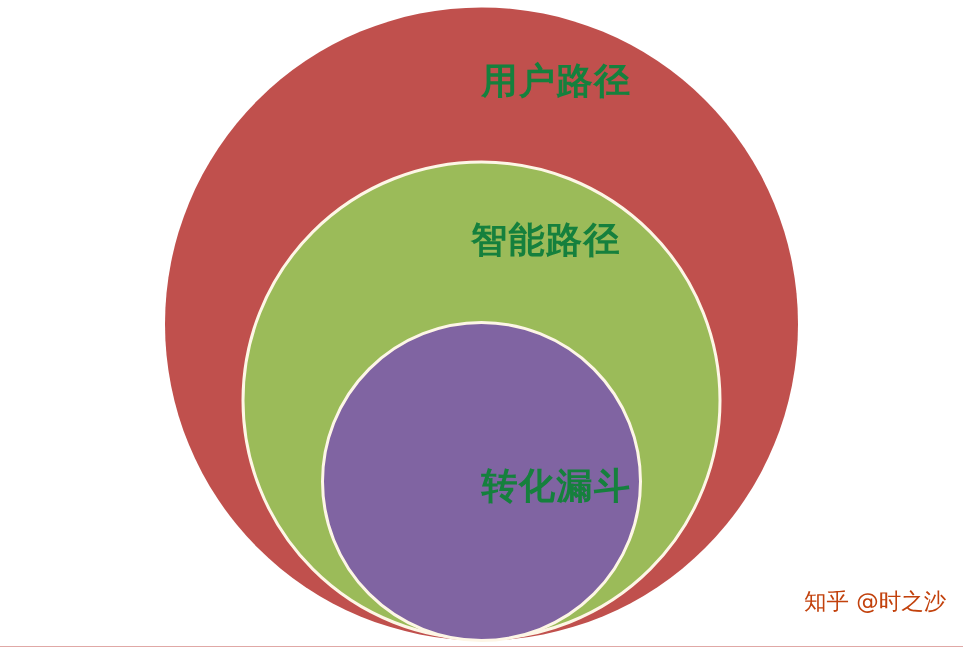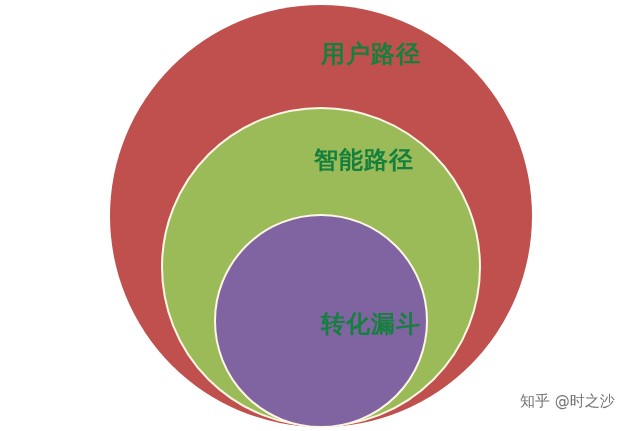--- a/index.html
+++ b/index.html
@@ -16,22 +16,22 @@
     .middle { left: 161px; top: 107px; width: 320px; height: 320px; background: #9bbb59; border: 2px solid #fdf6e6; }
     .inner { left: 214px; top: 214px; width: 214px; height: 214px; background: #8064a2; border: 2px solid #fdf6e6; }
     .label {
       position: absolute; color: #15803d; font-weight: bold; font-size: 24px;
       width: 200px; text-align: right; letter-spacing: 1px;
     }
     .label-outer { left: 221px; top: 38px; }
     .label-middle { left: 214px; top: 144px; }
     .label-inner { left: 221px; top: 308px; }
     .watermark {
-      position: absolute; left: 520px; top: 392px; font-size: 15px;
-      color: #737373; white-space: nowrap;
+      position: absolute; left: 536px; top: 392px; font-size: 15px;
+      color: #c2410c; white-space: nowrap;
     }
   </style>
 </head>
 <body>
 
 <div class="circle outer"></div>
 <div class="circle middle"></div>
 <div class="circle inner"></div>
 
 <div class="label label-outer">用户路径</div>

